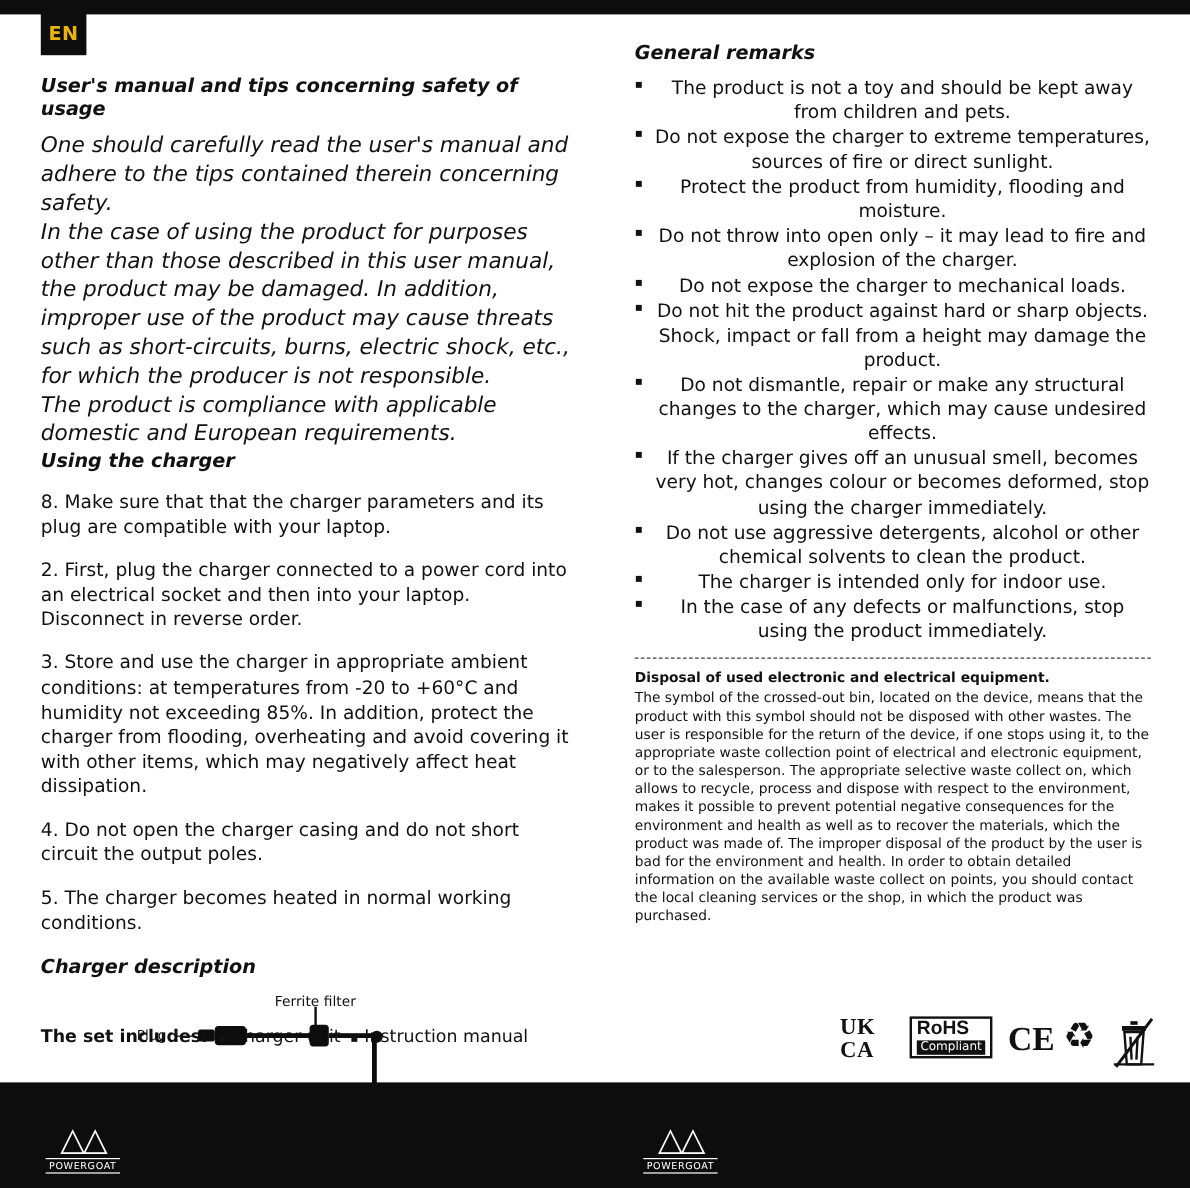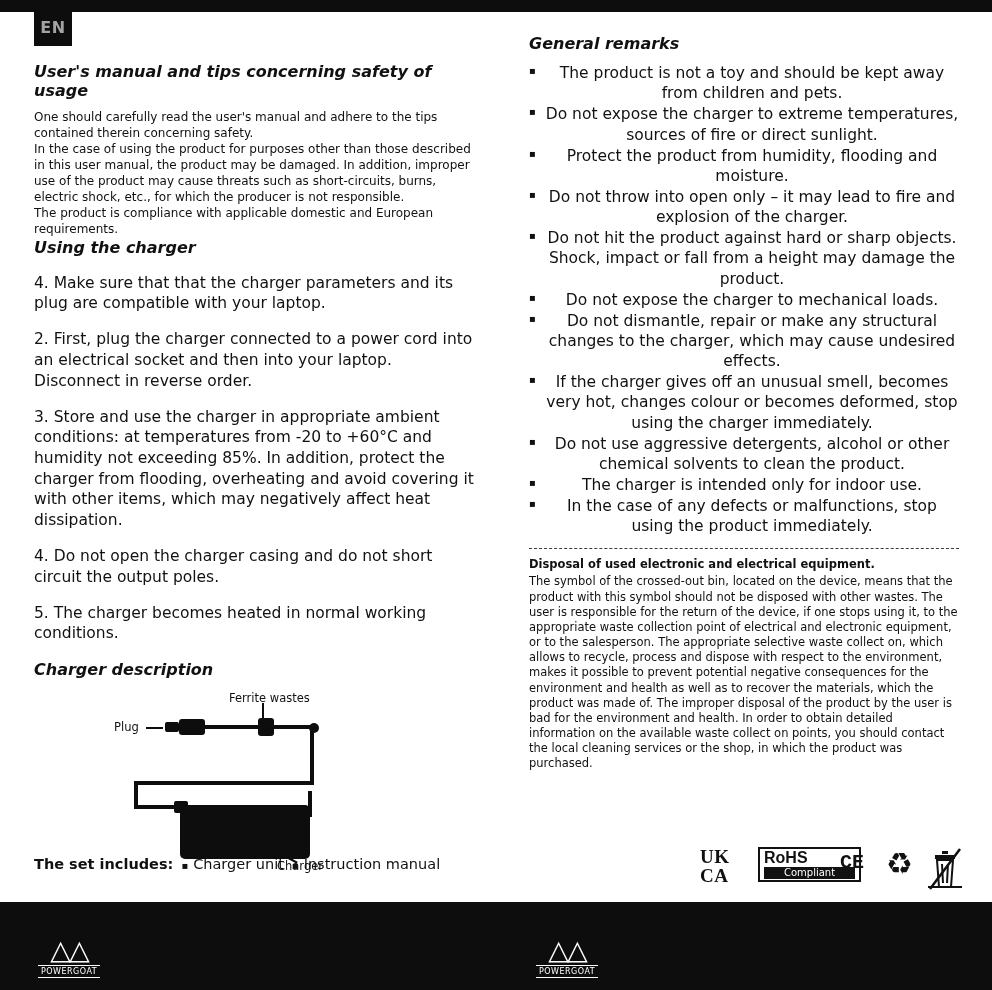--- a/index.html
+++ b/index.html
@@ -12,38 +12,38 @@
     overflow:hidden;
   }
   .top-bar{
     position:absolute;left:0;top:0;width:992px;height:12px;background:#0d0d0d;
   }
   .bottom-bar{
     position:absolute;left:0;bottom:0;width:992px;height:88px;background:#0d0d0d;
   }
   .lang-badge{
     position:absolute;left:34px;top:8px;width:38px;height:38px;
-    background:#0d0d0d;color:#a3a3a3;
+    background:#0d0d0d;color:#eab308;
     display:flex;align-items:center;justify-content:center;
     font-size:16px;font-weight:bold;letter-spacing:.5px;
   }
 
   .col-left{
     position:absolute;left:34px;top:62px;width:445px;
   }
   .col-right{
     position:absolute;left:529px;top:34px;width:430px;
   }
 
   h2{
     font-size:16px;font-weight:bold;margin:0 0 10px 0;line-height:1.2;font-style:italic;
   }
   h2.spaced{margin-top:16px;}
   p.body{
-    font-size:12px;line-height:1.33;margin:0 0 0 0;
+    font-size:18px;line-height:1.33;margin:0 0 0 0;font-style:italic;
   }
   .para-block{margin-bottom:13px;}
   .list-line{font-size:15.5px;line-height:1.33;}
 
   ul.bullets{
     list-style:none;margin:0;padding:0;
   }
   ul.bullets li{
     position:relative;padding-left:16px;font-size:15.5px;line-height:1.30;
     margin-bottom:1px;
@@ -82,22 +82,22 @@
     position:absolute;left:700px;top:845px;width:260px;height:55px;
   }
   .ukca{
     position:absolute;left:0;top:2px;font-size:19px;font-weight:bold;line-height:1.0;
     font-family:Liberation Serif, serif;letter-spacing:.5px;
   }
   .rohs{
     position:absolute;left:58px;top:2px;border:2px solid #111;padding:1px 4px;
   }
   .rohs .r1{font-size:16px;font-weight:bold;line-height:1.05;font-family:"Liberation Sans", sans-serif;}
-  .rohs .r2{font-size:10px;background:#111;color:#fff;display:block;padding:0 20px;line-height:1.2;}
-  .ce{position:absolute;left:140px;top:6px;font-size:20px;font-weight:bold;font-family:Liberation Mono, monospace;}
+  .rohs .r2{font-size:10px;background:#111;color:#fff;display:block;padding:0 3px;line-height:1.2;}
+  .ce{position:absolute;left:140px;top:6px;font-size:28px;font-weight:bold;font-family:Liberation Serif, serif;}
   .recycle{position:absolute;left:186px;top:4px;font-size:30px;line-height:1;}
   .wee{position:absolute;left:228px;top:2px;}
 
   .logo{
     position:absolute;bottom:12px;width:70px;height:60px;color:#fff;
     display:flex;flex-direction:column;align-items:center;justify-content:flex-end;
   }
   .logo-1{left:34px;}
   .logo-2{left:532px;}
   .logo .mark{font-size:27px;line-height:.95;letter-spacing:-2px;}
@@ -114,32 +114,32 @@
 
   <h2>User's manual and tips concerning safety of usage</h2>
 
   <p class="body para-block" style="white-space:pre-line;">One should carefully read the user's manual and adhere to the tips contained therein concerning safety.
 In the case of using the product for purposes other than those described in this user manual, the product may be damaged. In addition, improper use of the product may cause threats such as short-circuits, burns, electric shock, etc., for which the producer is not responsible.
 The product is compliance with applicable domestic and European requirements.</p>
 
   <h2>Using the charger</h2>
 
   <div>
-    <p class="list-line">4. Make sure that that the charger parameters and its plug are compatible with your laptop.</p>
+    <p class="list-line">8. Make sure that that the charger parameters and its plug are compatible with your laptop.</p>
     <p class="list-line">2. First, plug the charger connected to a power cord into an electrical socket and then into your laptop. Disconnect in reverse order.</p>
     <p class="list-line">3. Store and use the charger in appropriate ambient conditions: at temperatures from -20 to +60°C and humidity not exceeding 85%. In addition, protect the charger from flooding, overheating and avoid covering it with other items, which may negatively affect heat dissipation.</p>
     <p class="list-line">4. Do not open the charger casing and do not short circuit the output poles.</p>
     <p class="list-line">5. The charger becomes heated in normal working conditions.</p>
   </div>
 
   <h2 class="spaced">Charger description</h2>
 
   <div class="diagram">
 
-    <span class="lbl" style="left:195px;top:0px;">Ferrite wastes</span>
+    <span class="lbl" style="left:195px;top:0px;">Ferrite filter</span>
     <span class="lbl" style="left:80px;top:29px;">Plug</span>
     <span class="lbl" style="left:243px;top:168px;">Charger</span>
 
     <div class="blk" style="left:112px;top:36px;width:17px;height:1.5px;"></div>
     <div class="blk" style="left:228px;top:12px;width:1.5px;height:22px;"></div>
     <div class="blk" style="left:228px;top:152px;width:40px;height:1.5px;transform:rotate(28deg);transform-origin:left center;"></div>
 
     <div class="blk" style="left:131px;top:31px;width:14px;height:10px;border-radius:2px;"></div>
     <div class="blk" style="left:145px;top:28px;width:26px;height:16px;border-radius:3px;"></div>
 
@@ -169,22 +169,22 @@
 
 <div class="col-right">
 
   <h2>General remarks</h2>
 
   <ul class="bullets">
     <li>The product is not a toy and should be kept away from children and pets.</li>
     <li>Do not expose the charger to extreme temperatures, sources of fire or direct sunlight.</li>
     <li>Protect the product from humidity, flooding and moisture.</li>
     <li>Do not throw into open only – it may lead to fire and explosion of the charger.</li>
+    <li>Do not expose the charger to mechanical loads.</li>
     <li>Do not hit the product against hard or sharp objects. Shock, impact or fall from a height may damage the product.</li>
-    <li>Do not expose the charger to mechanical loads.</li>
     <li>Do not dismantle, repair or make any structural changes to the charger, which may cause undesired effects.</li>
     <li>If the charger gives off an unusual smell, becomes very hot, changes colour or becomes deformed, stop using the charger immediately.</li>
     <li>Do not use aggressive detergents, alcohol or other chemical solvents to clean the product.</li>
     <li>The charger is intended only for indoor use.</li>
     <li>In the case of any defects or malfunctions, stop using the product immediately.</li>
   </ul>
 
   <div class="divider"></div>
 
   <p class="disposal-title">Disposal of used electronic and electrical equipment.</p>

